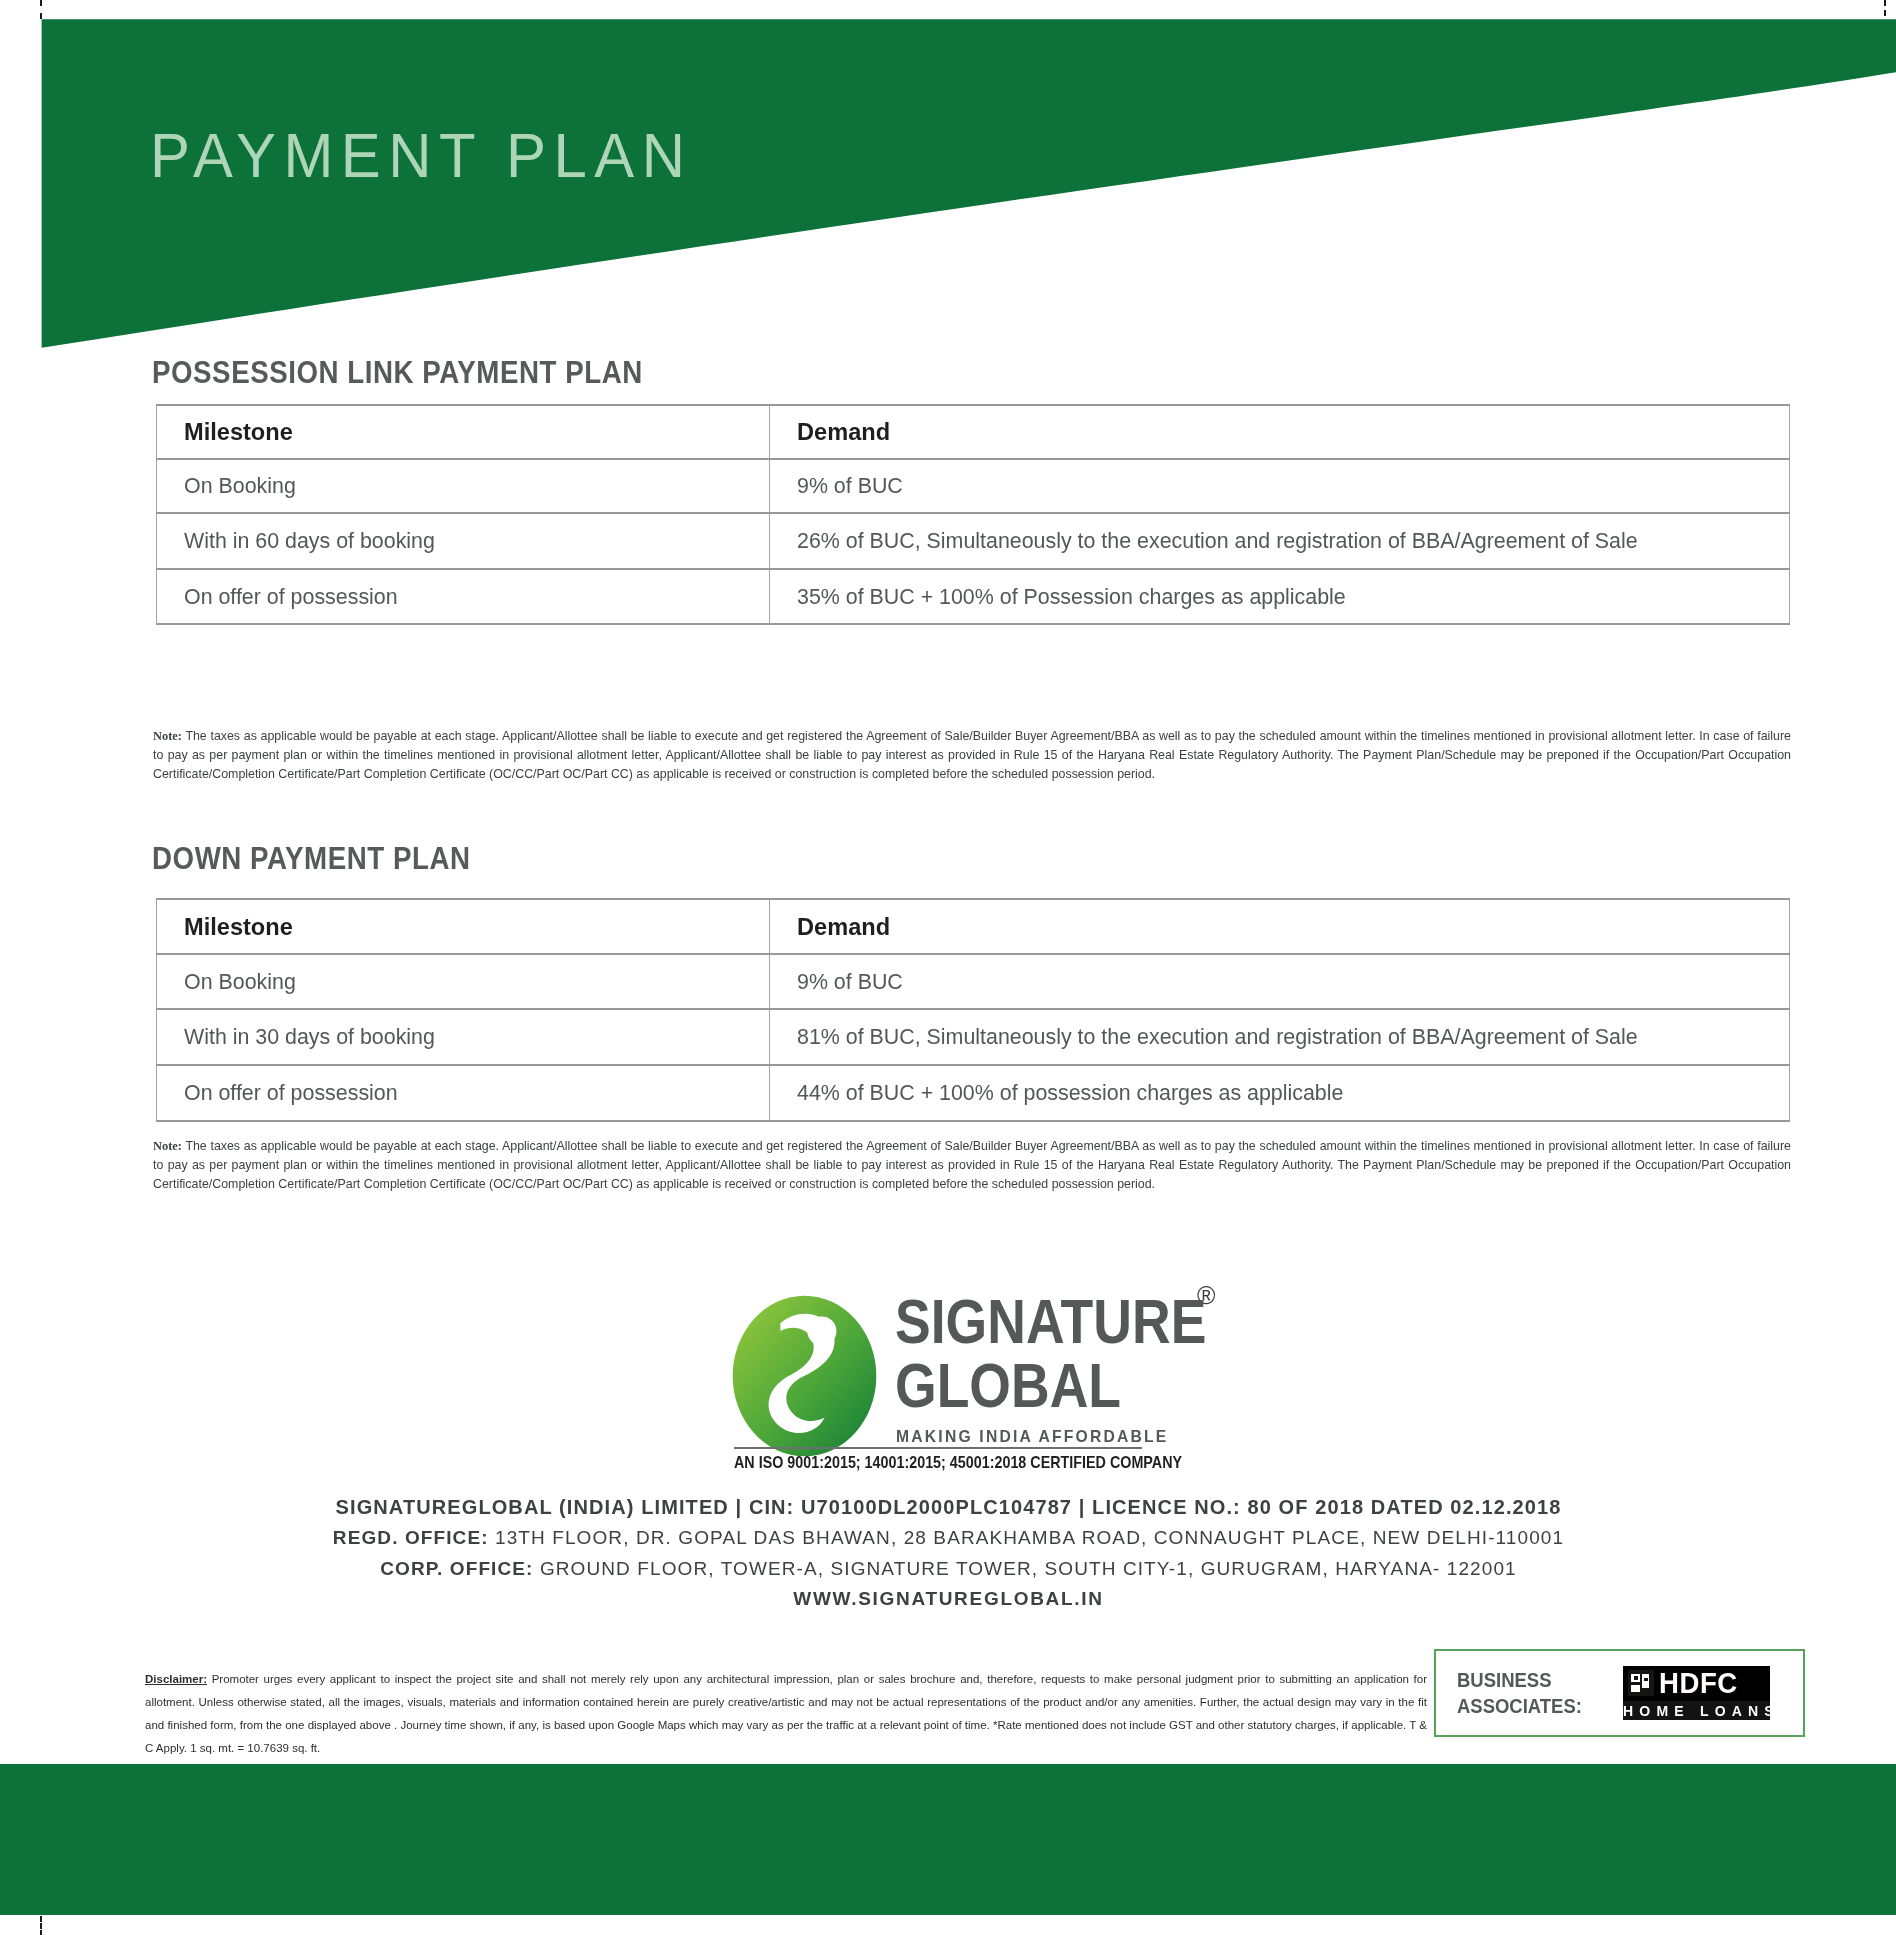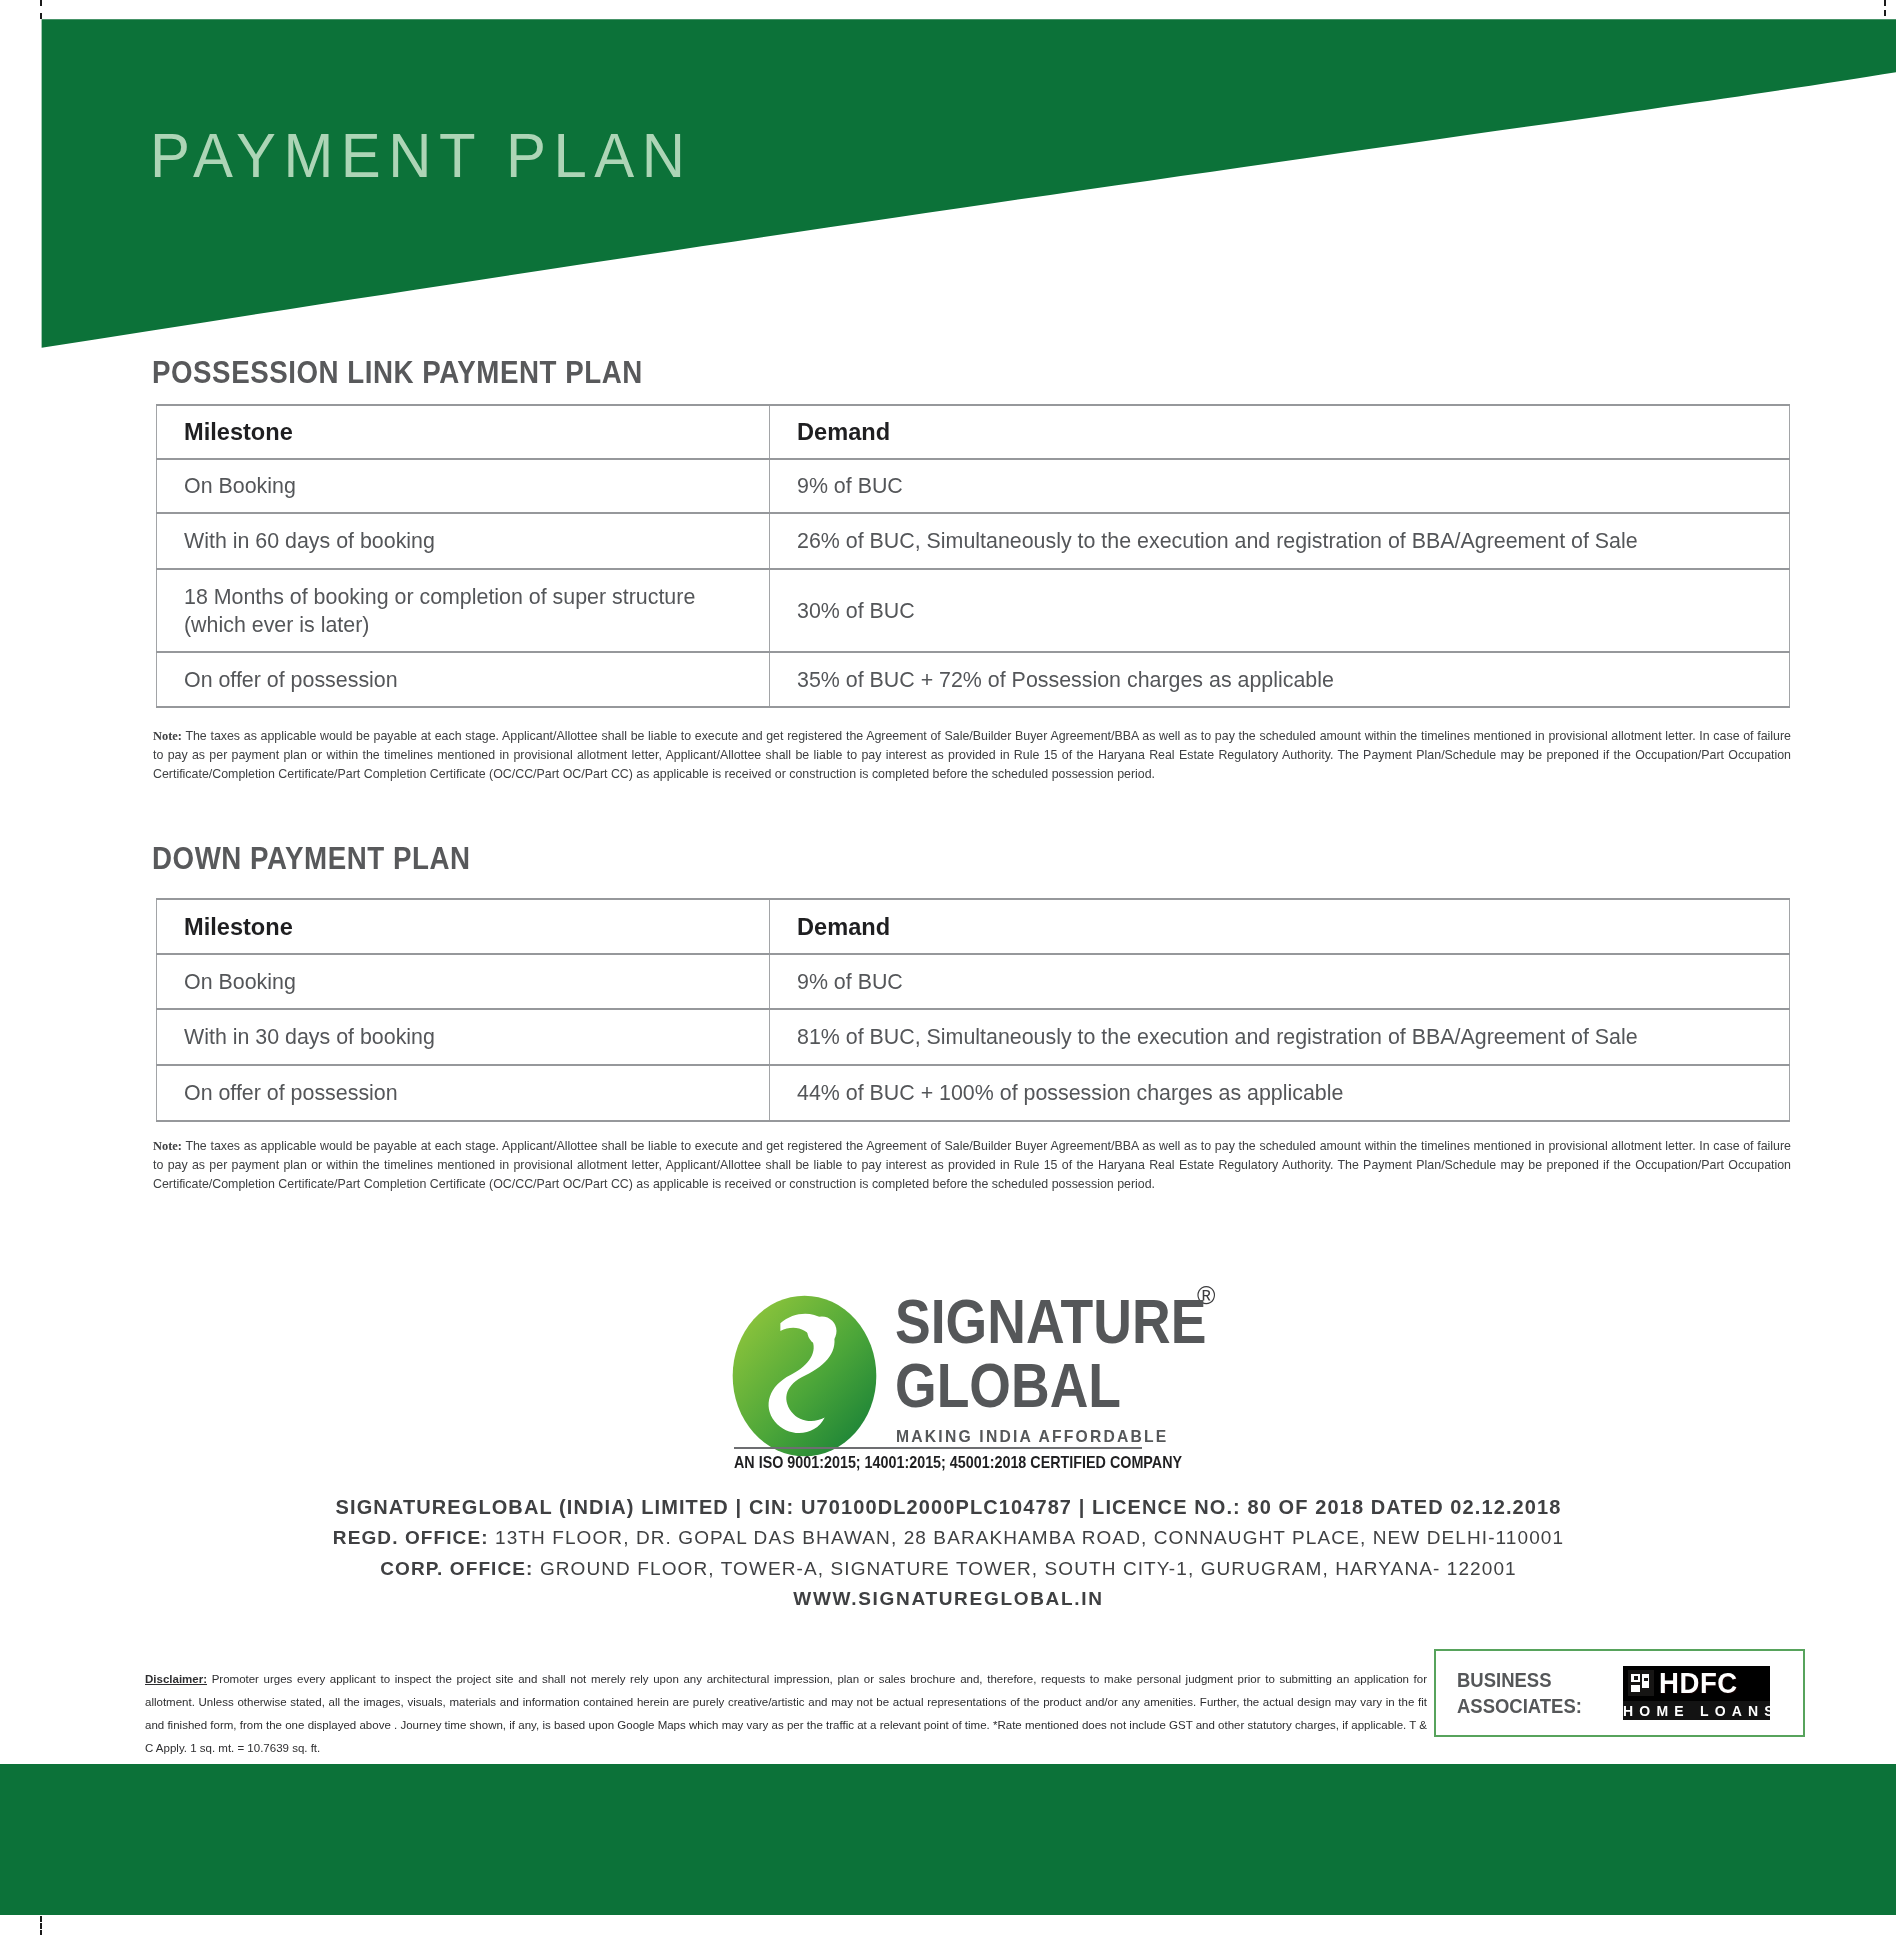--- a/index.html
+++ b/index.html
@@ -165,27 +165,23 @@
       <td>Demand</td>
     </tr>
     <tr style="height:54px">
       <td>On Booking</td>
       <td>9% of BUC</td>
     </tr>
     <tr style="height:56px">
       <td>With in 60 days of booking</td>
       <td>26% of BUC, Simultaneously to the execution and registration of BBA/Agreement of Sale</td>
     </tr>
-    <tr style="height:83px">
-      <td>18 Months of booking or completion of super structure (which ever is later)</td>
-      <td style="vertical-align:middle">30% of BUC</td>
-    </tr>
     <tr style="height:55px">
       <td>On offer of possession</td>
-      <td>35% of BUC + 72% of Possession charges as applicable</td>
+      <td>35% of BUC + 100% of Possession charges as applicable</td>
     </tr>
   </tbody>
     </table>
 
   <div class="note" id="note1">
     <b>Note:</b>
     <span>The taxes as applicable would be payable at each stage. Applicant/Allottee shall be liable to execute and get registered the Agreement of Sale/Builder Buyer Agreement/BBA as well as to pay the scheduled amount within the timelines mentioned in provisional allotment letter. In case of failure to pay as per payment plan or within the timelines mentioned in provisional allotment letter, Applicant/Allottee shall be liable to pay interest as provided in Rule 15 of the Haryana Real Estate Regulatory Authority. The Payment Plan/Schedule may be preponed if the Occupation/Part Occupation Certificate/Completion Certificate/Part Completion Certificate (OC/CC/Part OC/Part CC) as applicable is received or construction is completed before the scheduled possession period.</span>
   </div>
 
   <div class="sec-h" id="sec2-heading">DOWN PAYMENT PLAN</div>

